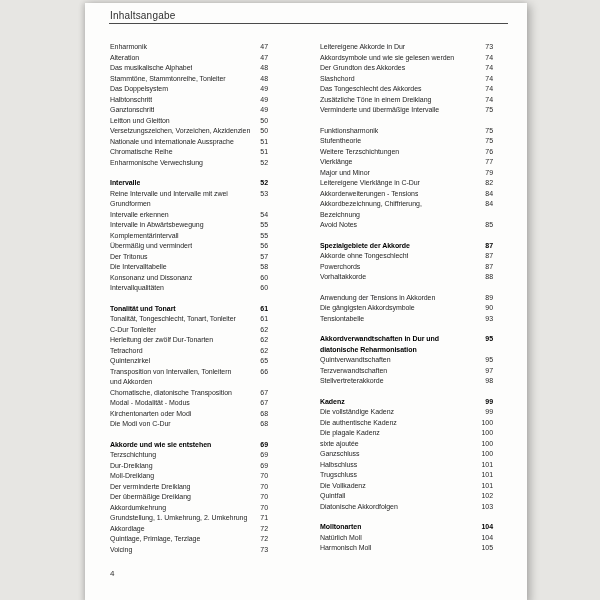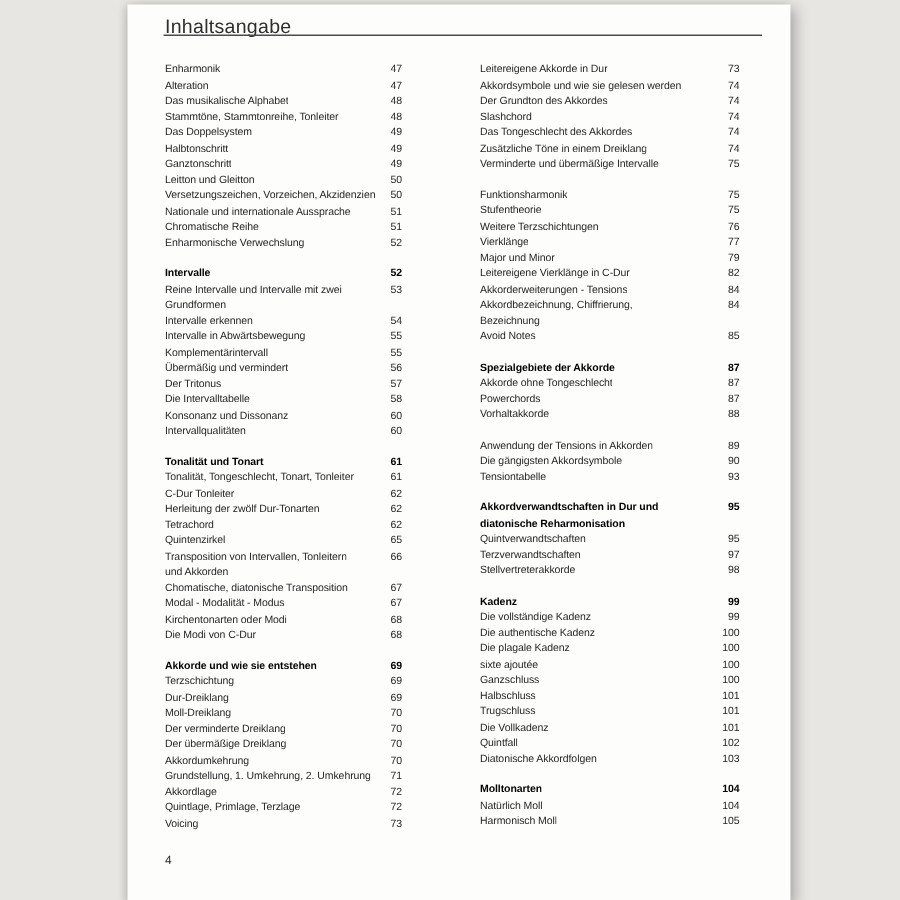--- a/index.html
+++ b/index.html
@@ -13,21 +13,21 @@
   .scan-page{
     position:absolute;
     left:85px;top:3px;
     width:442px;height:600px;
     background:#fdfdfc;
     box-shadow:3px 2px 9px rgba(0,0,0,0.28), -2px 0 5px rgba(0,0,0,0.12);
   }
   .page-header-title{
     position:absolute;
     left:25px;top:7px;
-    font-size:13px;
+    font-size:10px;
     color:#2e2e2e;
     letter-spacing:0.2px;
     text-align:center;
   }
   .header-rule{
     position:absolute;
     left:24px;right:19px;top:20px;
     border-top:1px solid #4a4a4a;
     height:0;
   }

